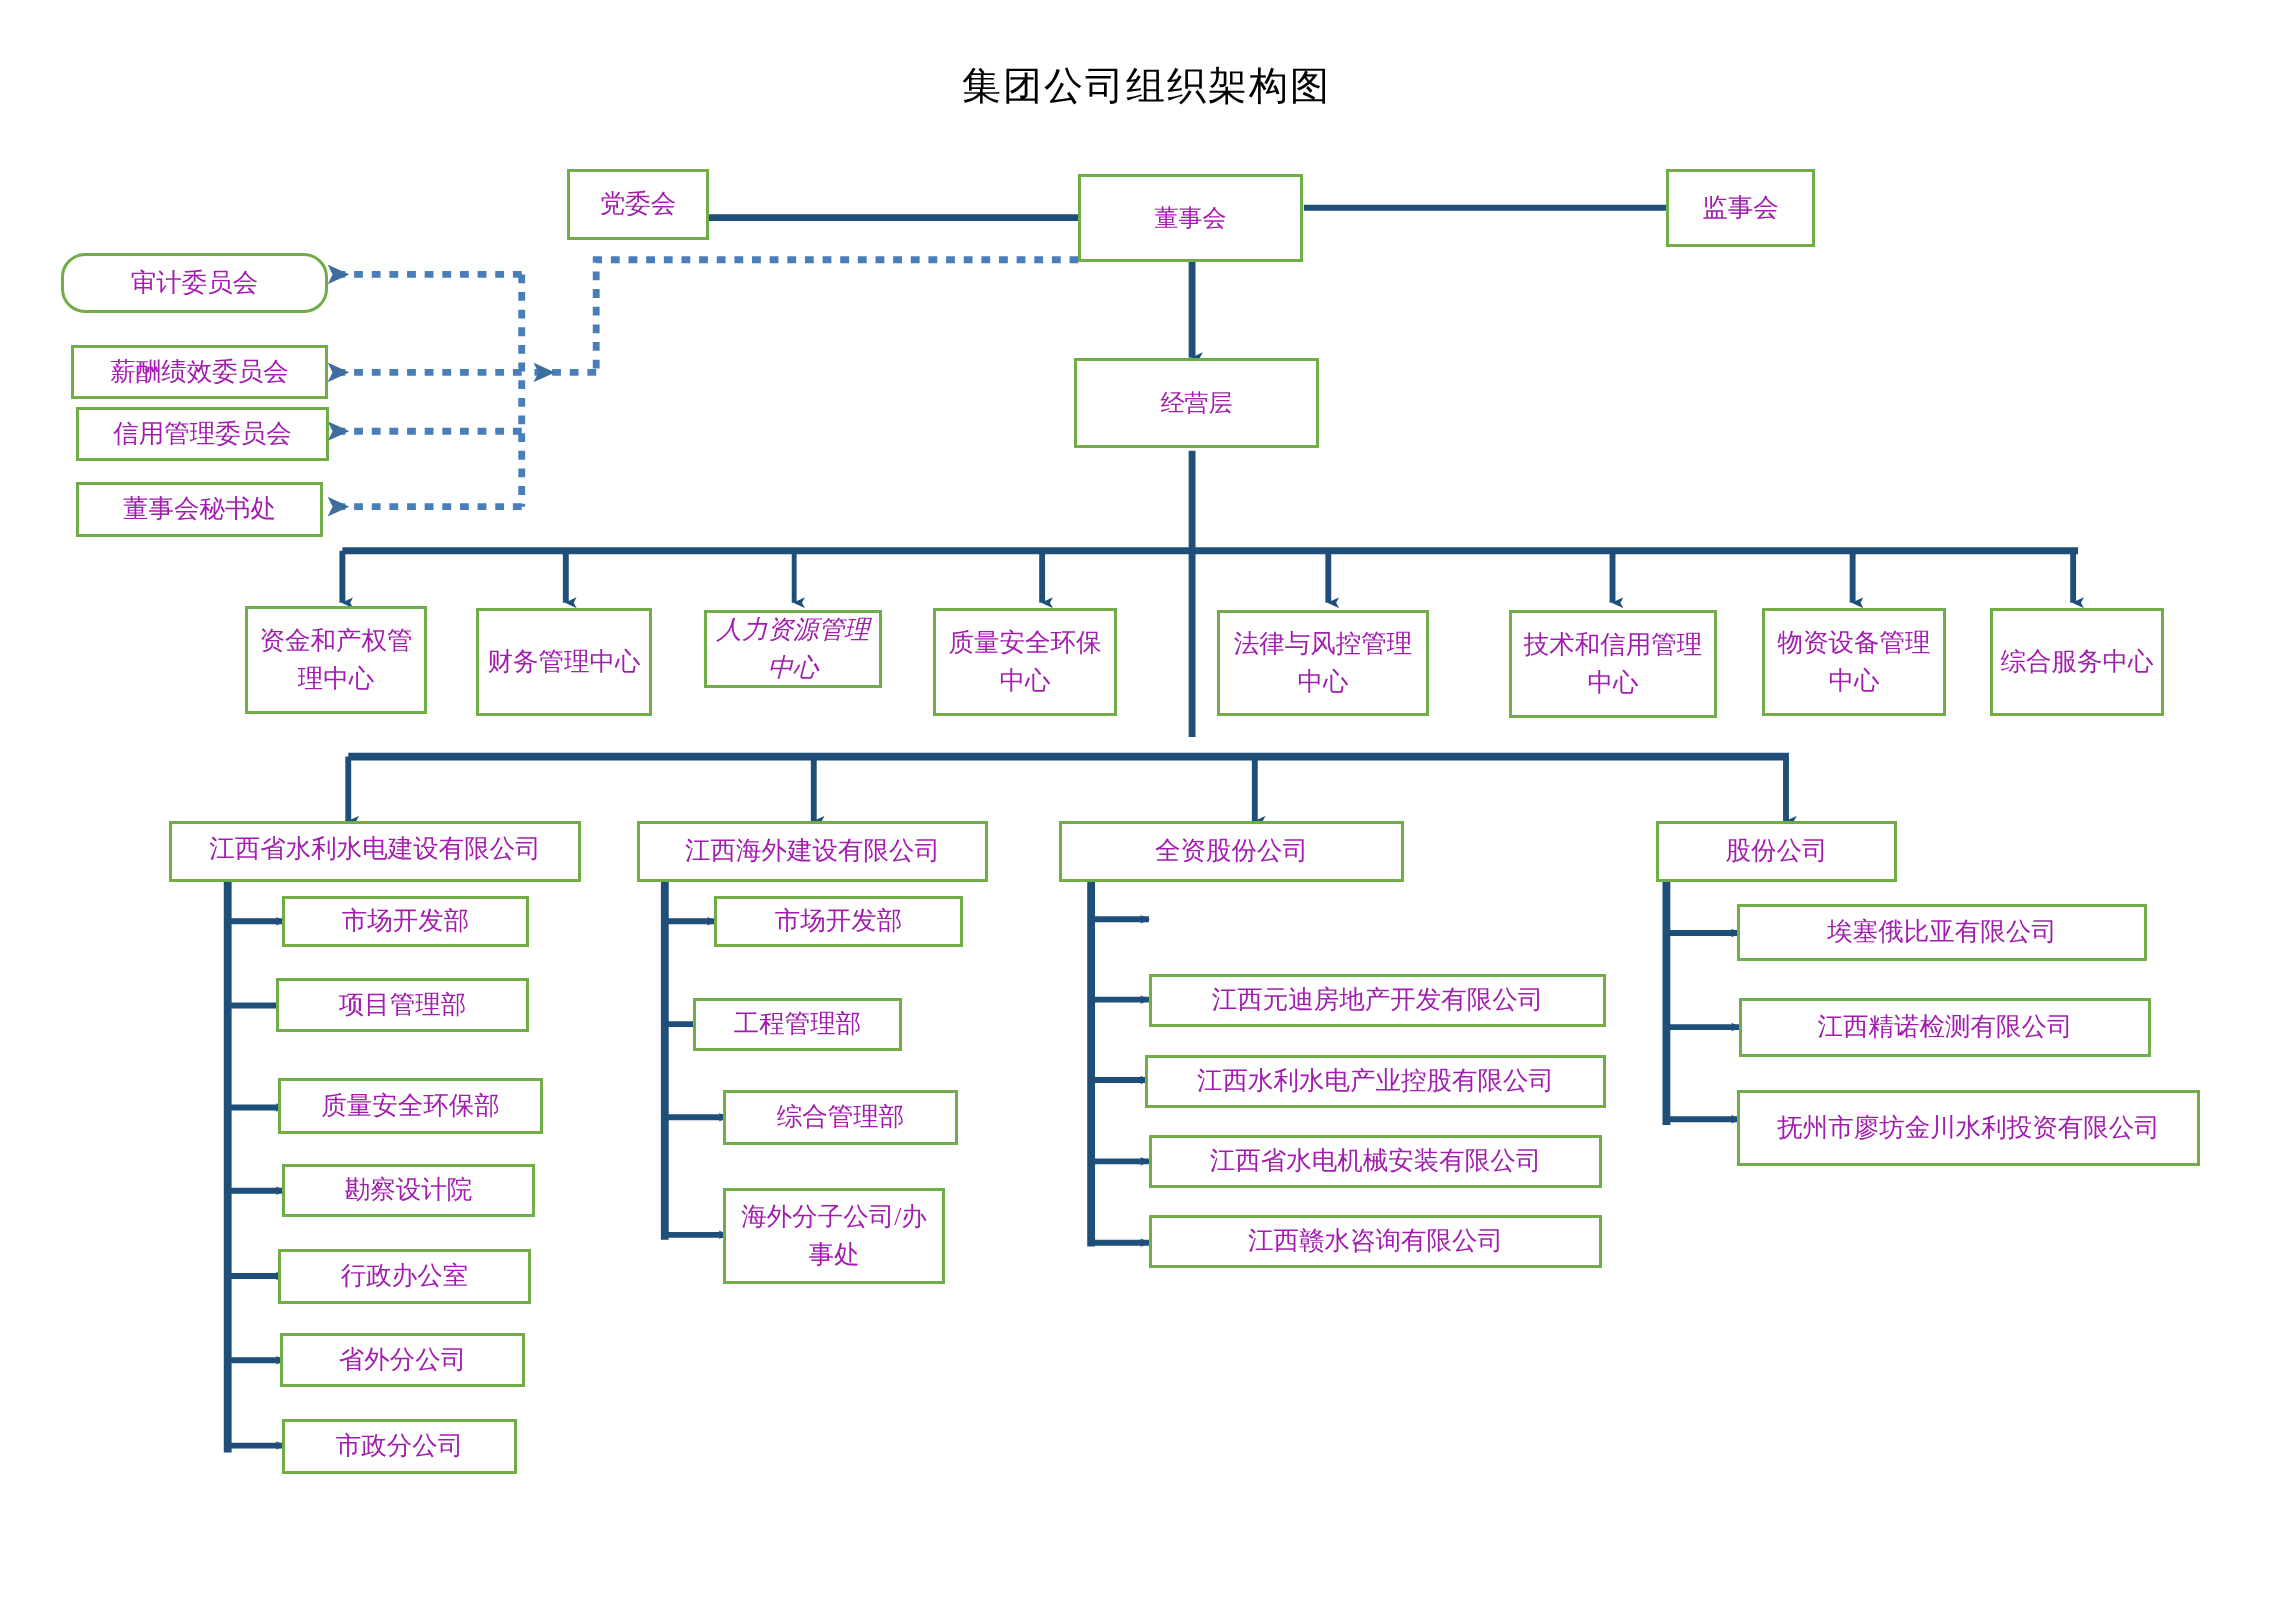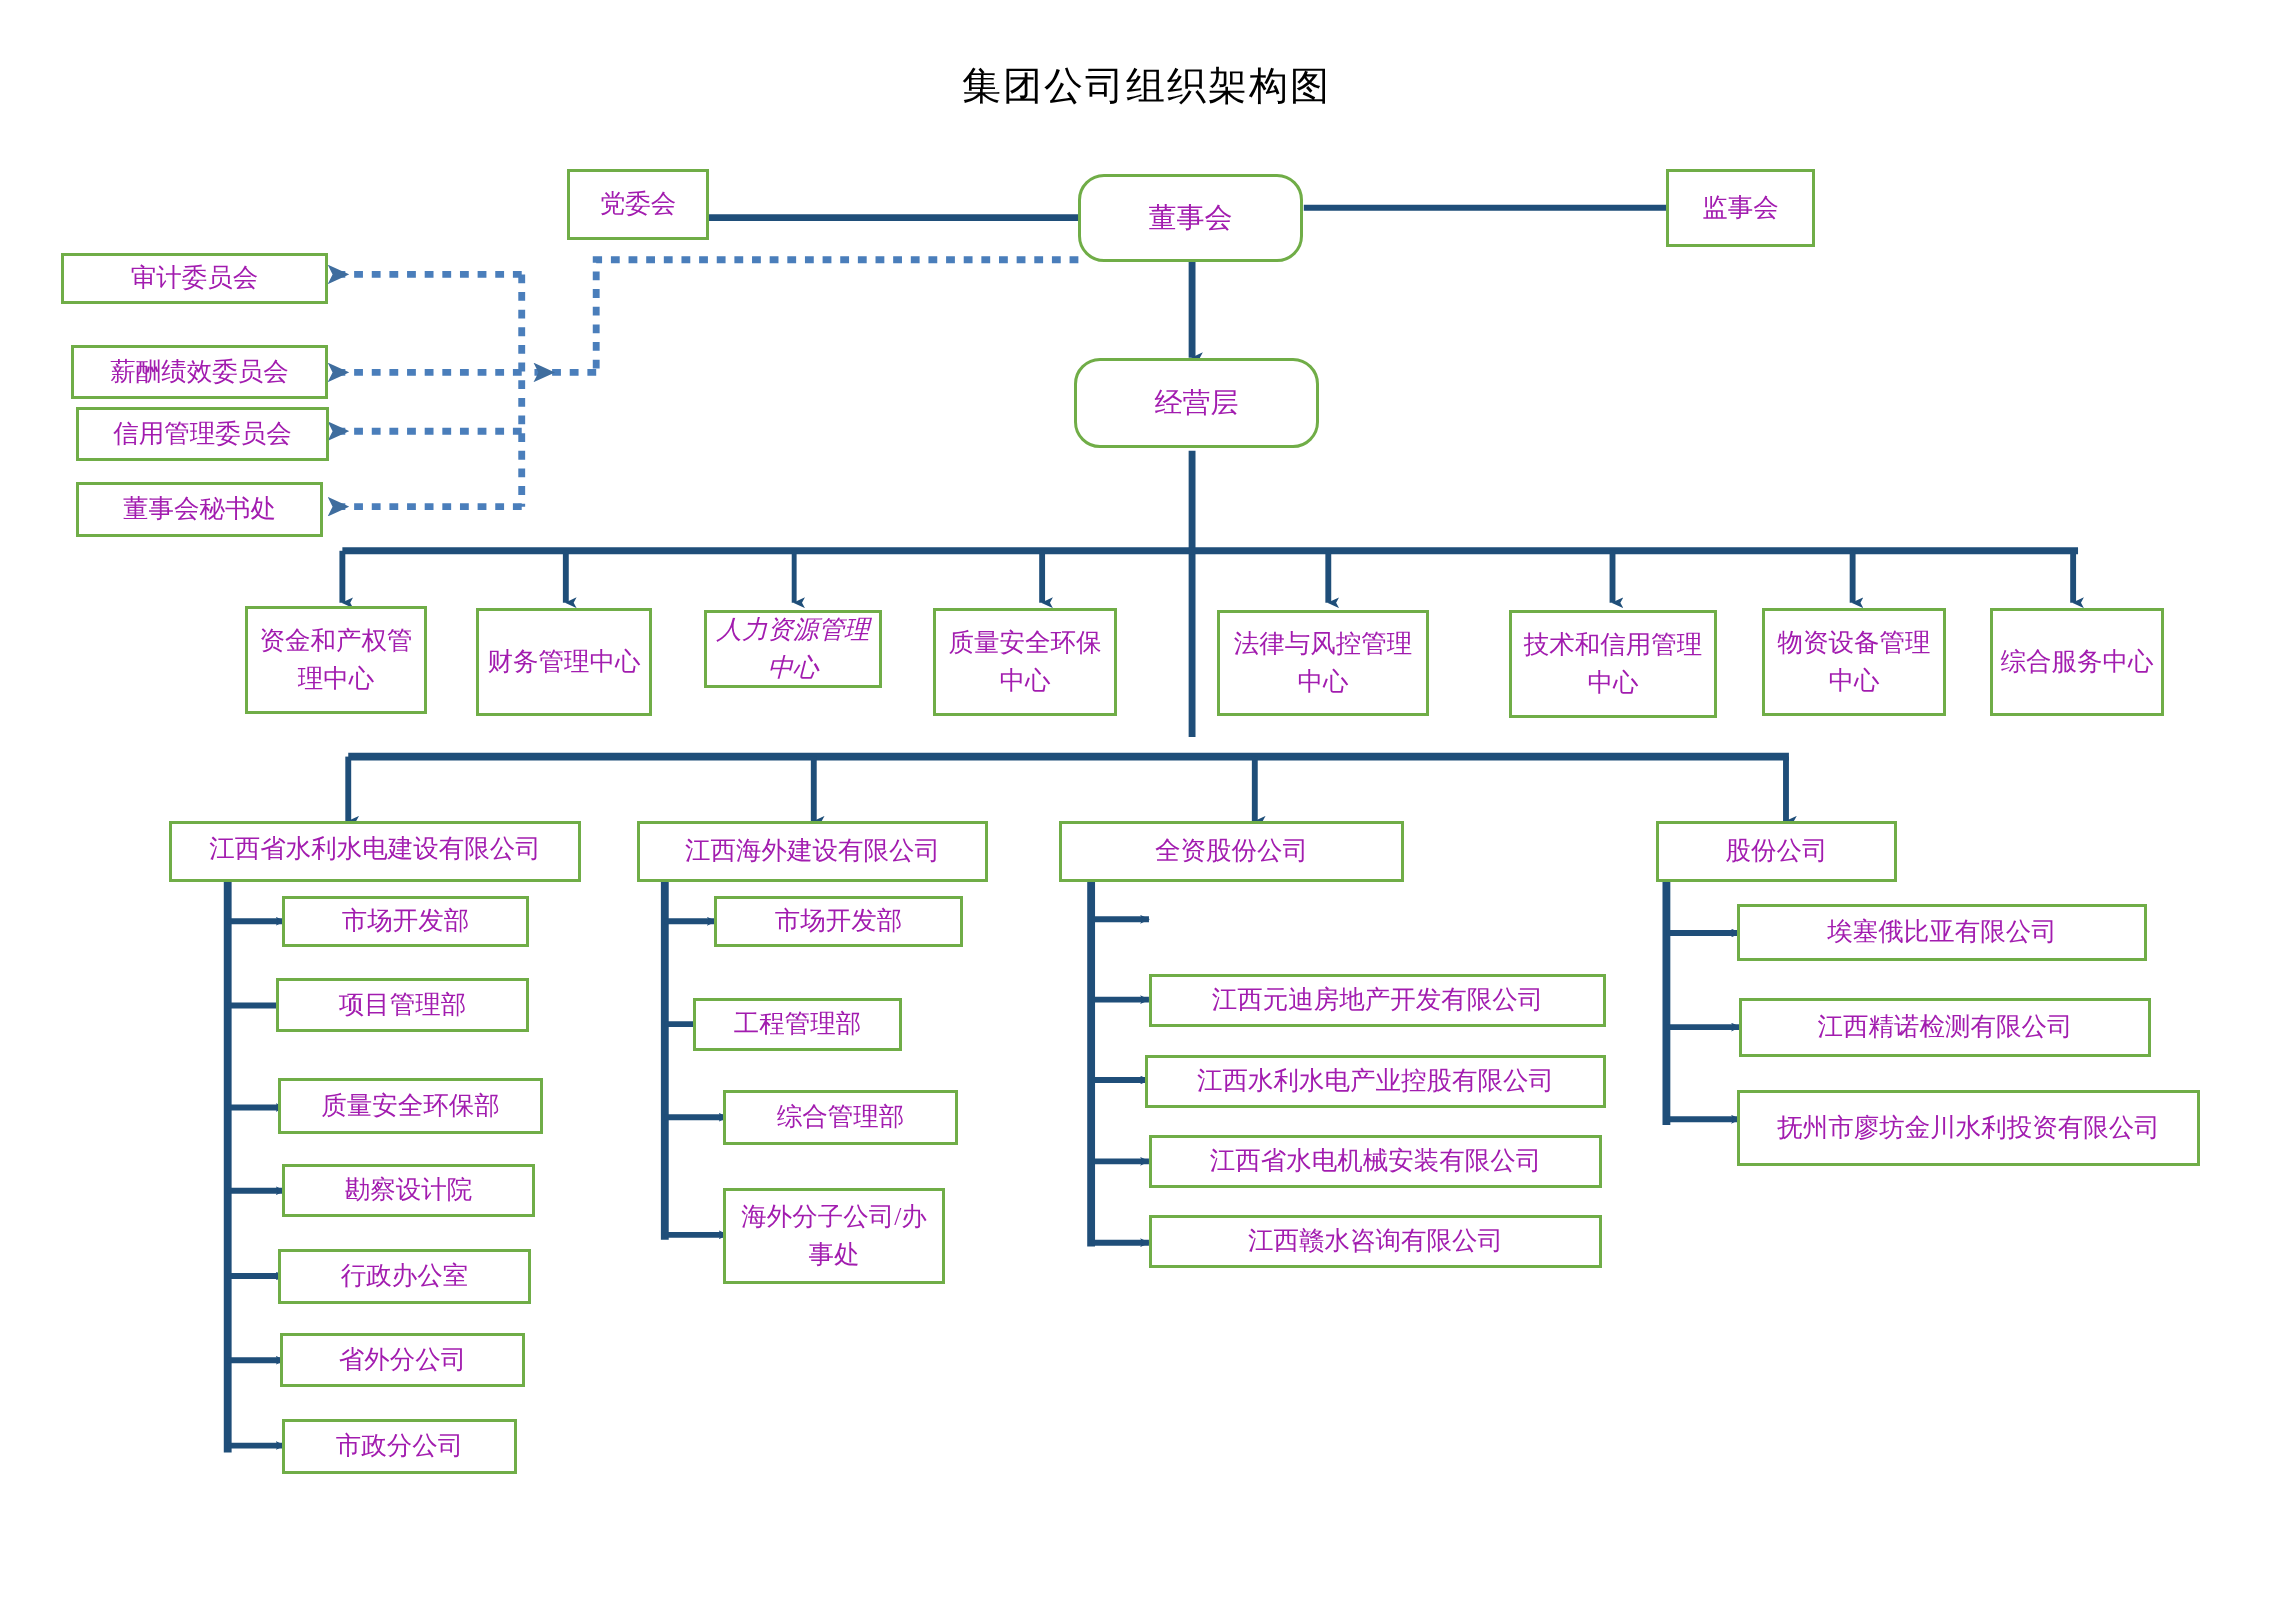--- a/index.html
+++ b/index.html
@@ -21,21 +21,21 @@
     box-sizing:border-box;
     display:flex; align-items:center; justify-content:center;
     text-align:center;
     color:#a21caf;
     font-size:25.5px;
     line-height:1.35;
     font-family:"Liberation Serif","DejaVu Serif",serif;
     padding:2px 3.9px;
   }
   .box.two-line{line-height:1.5;}
-  .box.lg{font-size:28px;border-radius:26px;}
+  .box.lg{font-size:24px;}
 </style>
 </head>
 <body>
 
 <div id="page">
 
   <div id="title">集团公司组织架构图</div>
 
   <svg class="wires" viewBox="0 0 2339 1654">
     <defs>
@@ -122,21 +122,21 @@
   </div>
 
   <div class="box" style="left:1666px;top:169px;width:149px;height:78px;">
     <span>监事会</span>
   </div>
 
   <div class="box lg" style="left:1074px;top:358px;width:245px;height:90px;">
     <span>经营层</span>
   </div>
 
-  <div class="box" style="left:61px;top:253px;width:267px;height:51px;">
+  <div class="box" style="left:61px;top:253px;width:267px;height:60px;border-radius:24px;">
     <span>审计委员会</span>
   </div>
   <div class="box" style="left:71px;top:345px;width:257px;height:54px;">
     <span>薪酬绩效委员会</span>
   </div>
   <div class="box" style="left:76px;top:407px;width:253px;height:54px;">
     <span>信用管理委员会</span>
   </div>
   <div class="box" style="left:76px;top:482px;width:247px;height:55px;">
     <span>董事会秘书处</span>

